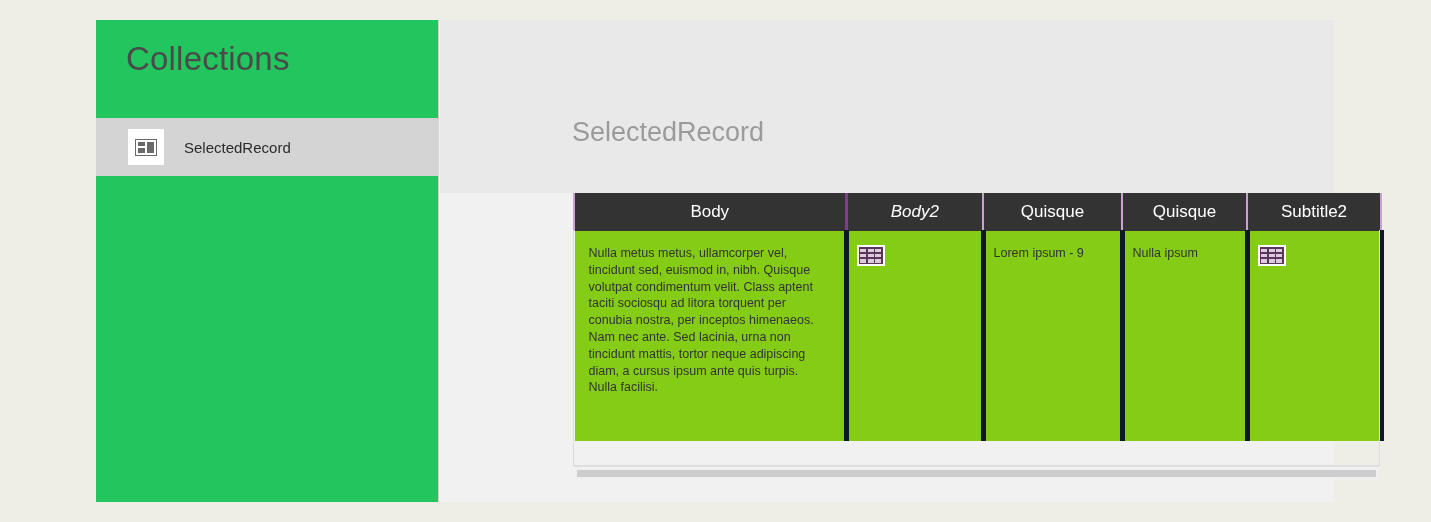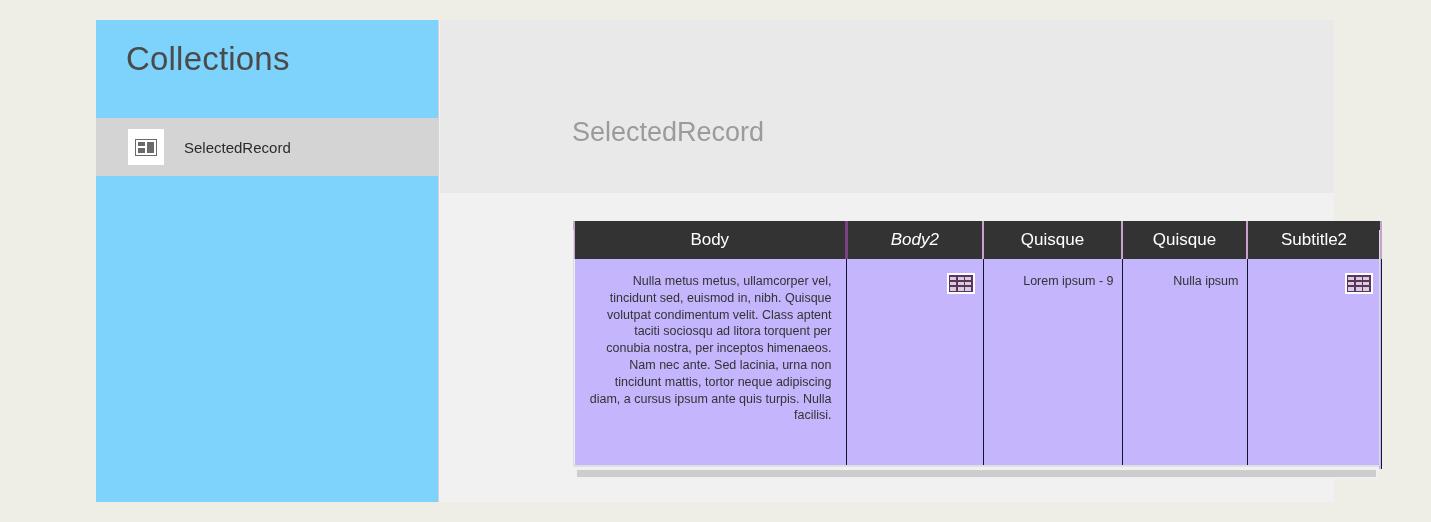--- a/index.html
+++ b/index.html
@@ -26,21 +26,21 @@
     background: #f1f1f1;
   }
 
   
   #sidebar {
     position: absolute;
     left: 0;
     top: 0;
     width: 343px;
     height: 482px;
-    background: #7dd3fc;
+    background: #22c55e;
     box-sizing: border-box;
     border-right: 1px solid #d2d2d2;
   }
   #sidebar-title {
     position: absolute;
     left: 30px;
     top: 20px;
     font-size: 33px;
     font-weight: 400;
     color: #4a4a4a;
@@ -116,21 +116,20 @@
   }
 
   
   #table-wrap {
     position: absolute;
     left: 133px;
     top: 173px;
     width: 807px;
     background: #efefef;
     box-sizing: border-box;
-    margin-top: 28px;
   }
   table.record-table {
     border-collapse: collapse;
     table-layout: fixed;
     width: 807px;
   }
   table.record-table thead th {
     background: #333333;
     color: #ffffff;
     font-size: 17px;
@@ -145,30 +144,30 @@
     border-top: 1px solid #333333;
     border-bottom: 1px solid #333333;
     white-space: nowrap;
     overflow: hidden;
   }
   table.record-table thead th.accent-strong {
     border-left: 3px solid #7d3f86;
     font-style: italic;
   }
   table.record-table tbody td {
-    background: #c4b5fd;
+    background: #84cc16;
     border-left: 1px solid #efefef;
-    border-right: 1px solid #0f172a;
+    border-right: 5px solid #0f172a;
     vertical-align: top;
     padding: 14px 8px 0 8px;
     box-sizing: border-box;
     font-size: 12.5px;
     color: #333333;
     line-height: 16.5px;
-    text-align: right;
+    text-align: left;
     height: 210px;
   }
   table.record-table tbody td.body-cell {
     padding-left: 14px;
     padding-right: 14px;
     line-height: 16.8px;
   }
   #table-body-frame {
     position: absolute;
     left: 133px;

